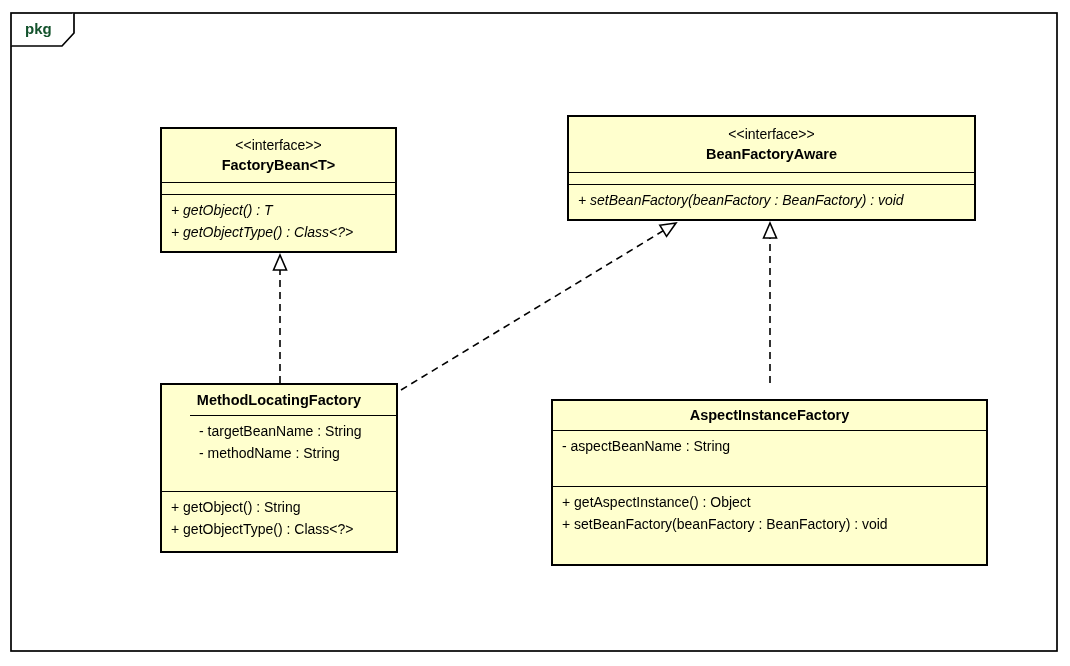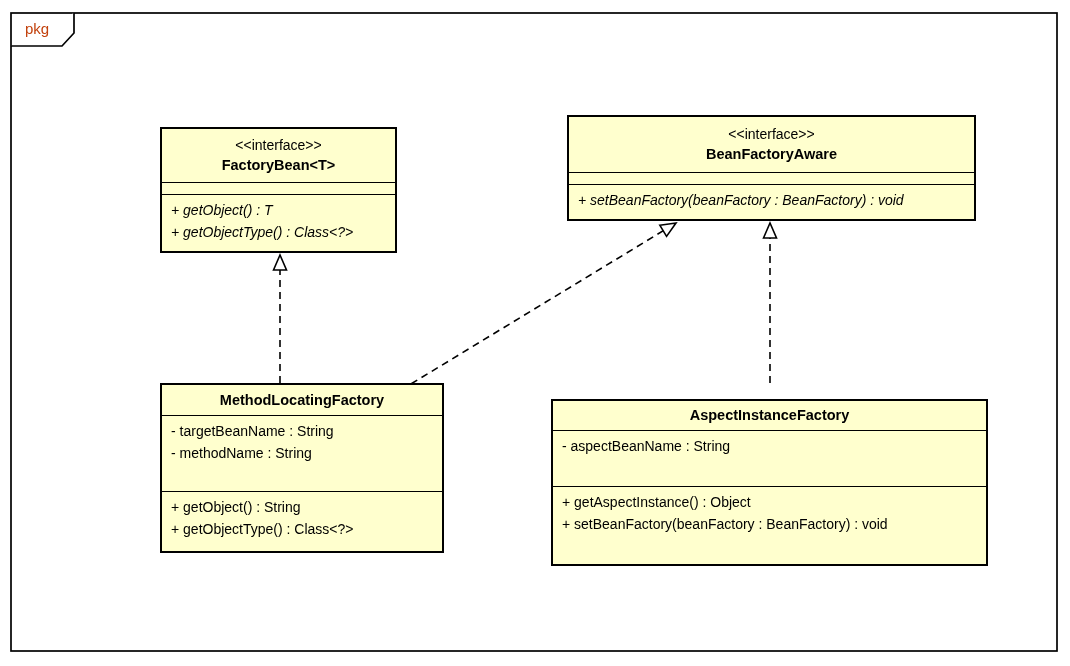--- a/index.html
+++ b/index.html
@@ -25,22 +25,22 @@
     stroke: #000000;
     stroke-width: 1.6;
     stroke-dasharray: 7 5;
     fill: none;
   }
   .pkg-label {
     position: absolute;
     left: 25px;
     top: 20px;
     font-size: 15px;
-    font-weight: normal;
-    color: #c2410c;
+    font-weight: bold;
+    color: #14532d;
   }
   .uml-class {
     position: absolute;
     box-sizing: border-box;
     background: #ffffce;
     border: 2px solid #000000;
     display: flex;
     flex-direction: column;
     color: #000000;
   }
@@ -118,25 +118,25 @@
     <div class="head" style="height:55px;">
       <div class="stereo">&lt;&lt;interface&gt;&gt;</div>
       <div class="cname">BeanFactoryAware</div>
     </div>
     <div class="attrs empty" style="height:12px;"></div>
     <div class="ops">
       <div class="member">+ setBeanFactory(beanFactory : BeanFactory) : void</div>
     </div>
   </div>
 
-  <div class="uml-class" style="left:160px; top:383px; width:284px; height:170px;">
+  <div class="uml-class" style="left:160px; top:383px; width:238px; height:170px;">
     <div class="head" style="height:30px;">
       <div class="cname">MethodLocatingFactory</div>
     </div>
-    <div class="attrs" style="height:76px;">
+    <div class="attrs" style="height:76px;margin-left:28px;">
       <div class="member">- targetBeanName : String</div>
       <div class="member">- methodName : String</div>
     </div>
     <div class="ops">
       <div class="member">+ getObject() : String</div>
       <div class="member">+ getObjectType() : Class&lt;?&gt;</div>
     </div>
   </div>
 
   <div class="uml-class" style="left:551px; top:383px; width:437px; height:167px;margin-top:16px;">

